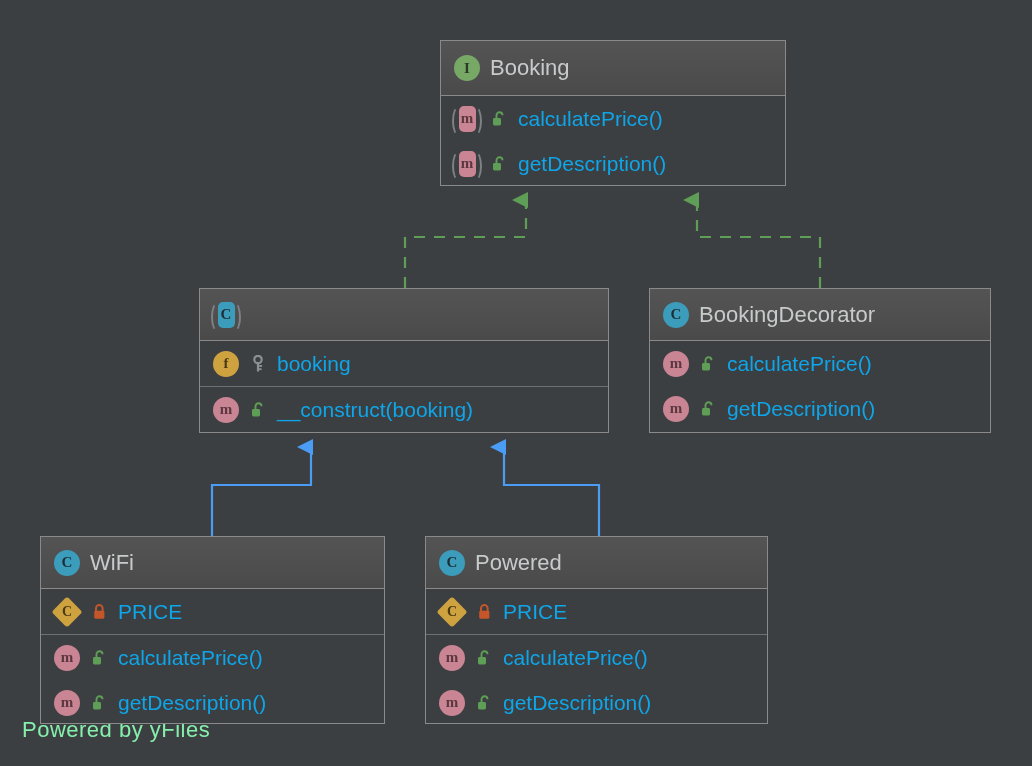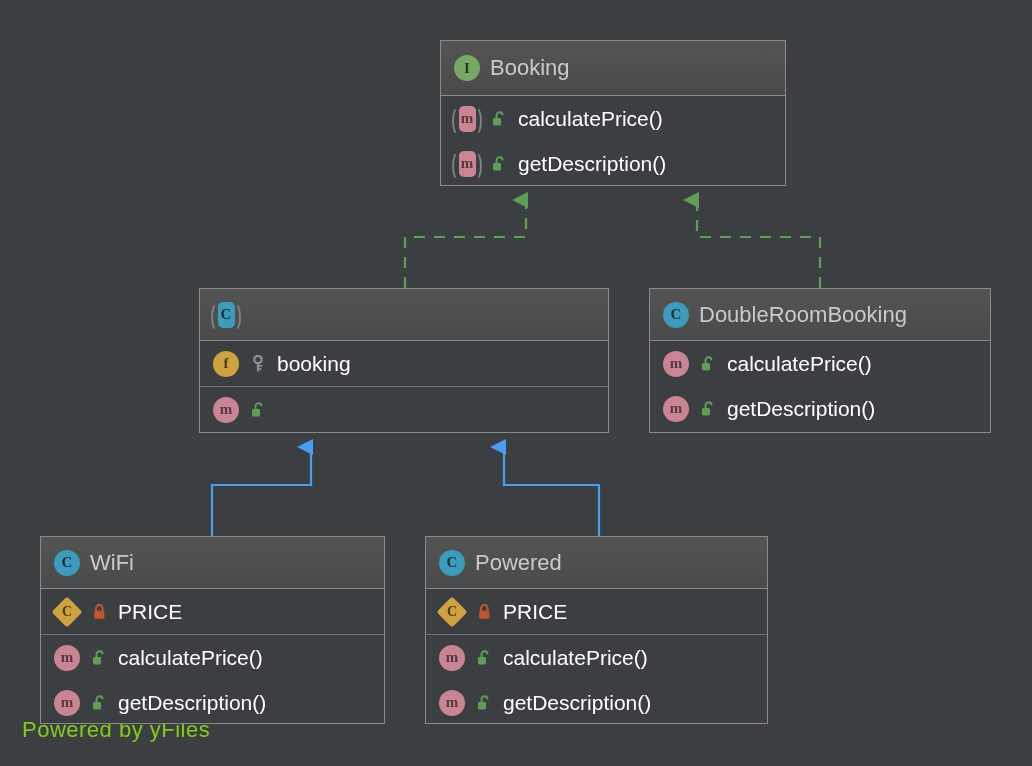--- a/index.html
+++ b/index.html
@@ -53,21 +53,21 @@
     align-items: center;
     padding-left: 12px;
   }
   .uml-title {
     color: #c8cacb;
     font-size: 22px;
     margin-left: 9px;
     white-space: nowrap;
   }
   .uml-label {
-    color: #ffffff;
+    color: #0ea5e9;
     font-size: 21px;
     margin-left: 9px;
     white-space: nowrap;
   }
 
   
   .icon {
     display: inline-block;
     flex: 0 0 auto;
     position: relative;
@@ -152,21 +152,21 @@
     display: flex;
     align-items: center;
     justify-content: center;
   }
 
   
   .watermark {
     position: absolute;
     left: 22px;
     top: 717px;
-    color: #84cc16;
+    color: #86efac;
     font-size: 22px;
     letter-spacing: 0.5px;
     z-index: 1;
     font-family: "Liberation Sans", sans-serif;
   }
 </style>
 </head>
 <body>
 
 <div id="canvas">
@@ -257,30 +257,31 @@
       <div class="uml-row" style="height:45px;">
         <span class="icon ic-badge">
           <span class="ic-circle ic-method">m</span>
         </span>
         <span class="vis">
           <svg width="15" height="17" viewBox="0 0 15 17">
               <path d="M4.5 8 V5.2 a3 3 0 0 1 6 0" fill="none" stroke="#5f9e56" stroke-width="1.9"></path>
               <rect x="1" y="8" width="8" height="7.5" rx="1.4" fill="#5f9e56"></rect>
             </svg>
         </span>
+        <span class="uml-label">__construct(booking)</span>
       </div>
     </div>
   </div>
 
   <div class="uml-node" style="left:649px; top:288px; width:342px; height:145px;">
     <div class="uml-header" style="height:52px;">
       <span class="icon ic-badge">
         <span class="ic-circle ic-class">C</span>
       </span>
-      <span class="uml-title">DoubleRoomBooking</span>
+      <span class="uml-title">BookingDecorator</span>
     </div>
     <div class="uml-section last">
       <div class="uml-row" style="height:45px;">
         <span class="icon ic-badge">
           <span class="ic-circle ic-method">m</span>
         </span>
         <span class="vis">
           <svg width="15" height="17" viewBox="0 0 15 17">
               <path d="M4.5 8 V5.2 a3 3 0 0 1 6 0" fill="none" stroke="#5f9e56" stroke-width="1.9"></path>
               <rect x="1" y="8" width="8" height="7.5" rx="1.4" fill="#5f9e56"></rect>

